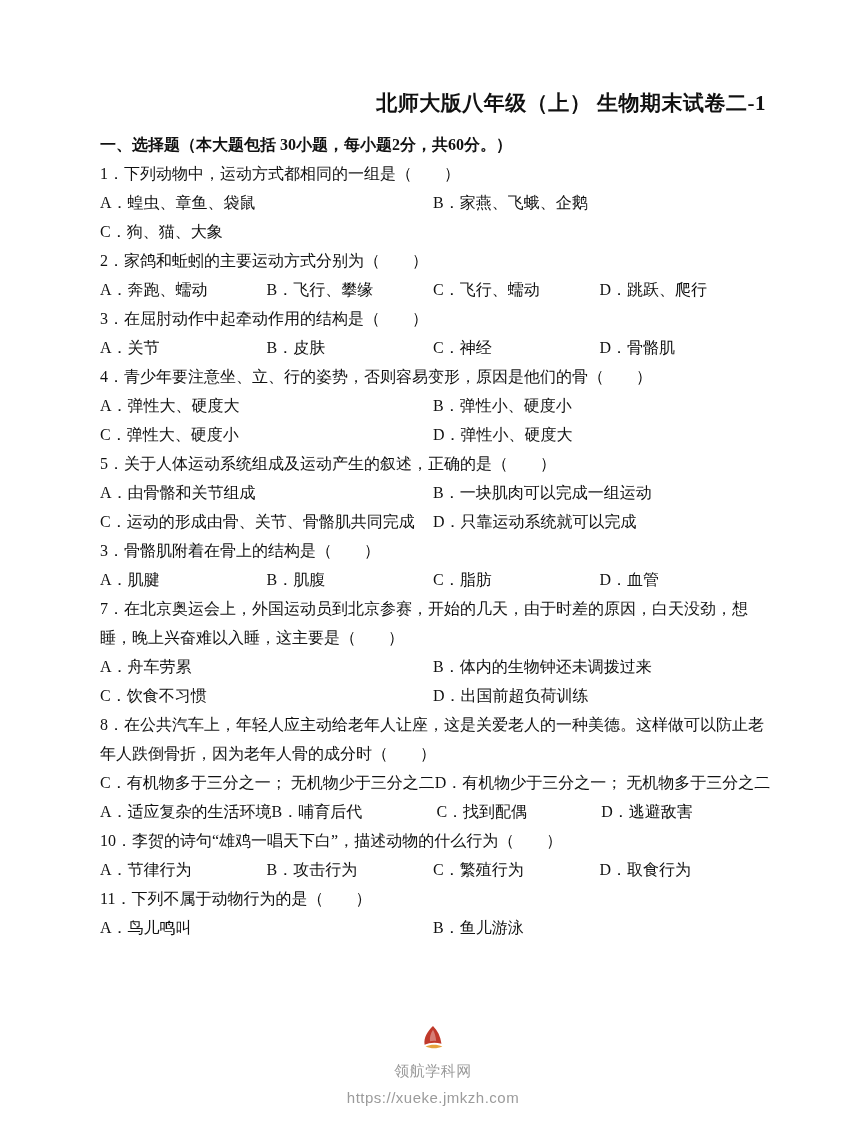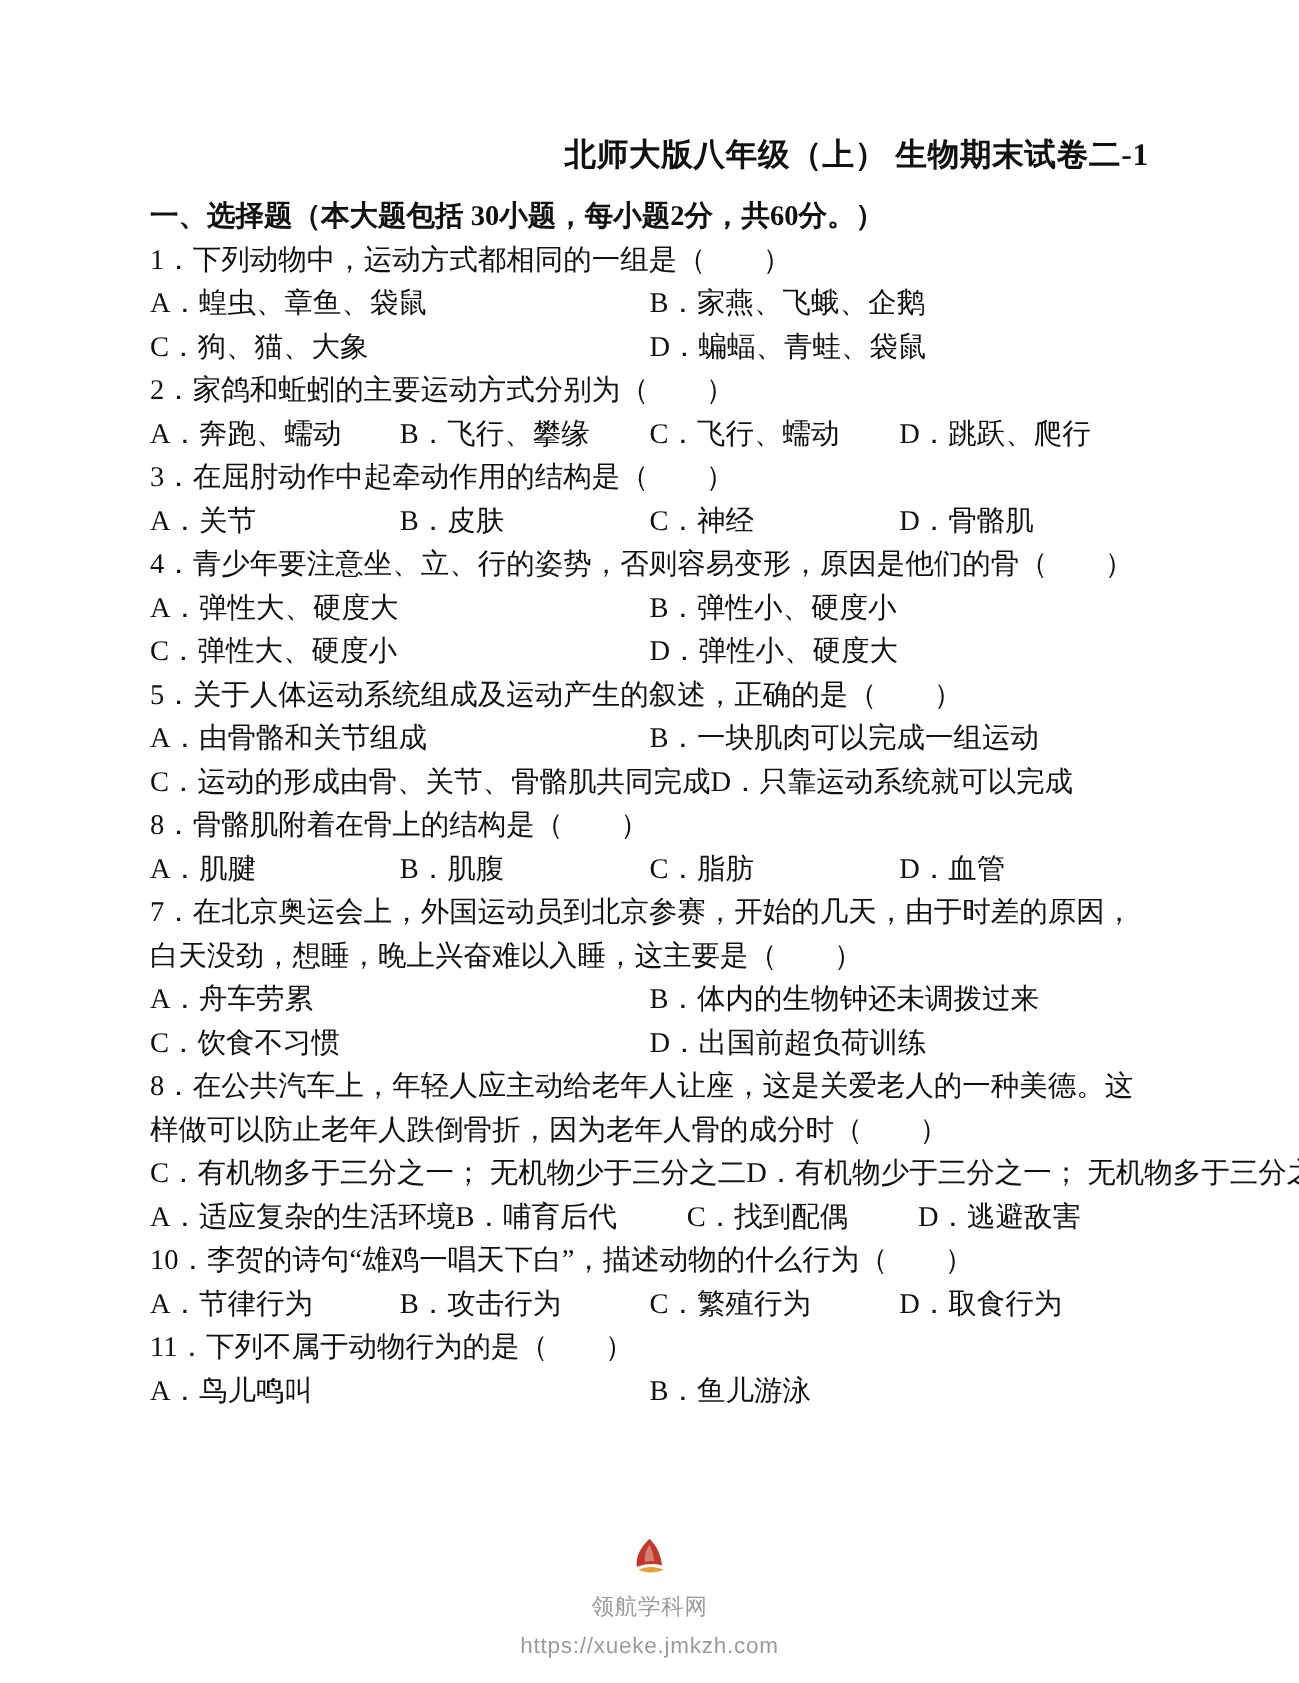--- a/index.html
+++ b/index.html
@@ -26,21 +26,21 @@
     line-height: 30px;
     margin-bottom: 12px;
     letter-spacing: 0.5px;
   }
   .section-header {
     font-weight: bold;
     font-size: 15.5px;
     line-height: 29px;
   }
   .line {
-    font-size: 19px;
+    font-size: 16px;
     line-height: 29px;
   }
   .stem {
     
   }
   .option-row {
     display: flex;
   }
   .option {
     flex: 1 1 0;
@@ -80,21 +80,20 @@
   <div class="section-header line">一、选择题（本大题包括 30小题，每小题2分，共60分。）</div>
 
   <div>
       <div class="line stem">1．下列动物中，运动方式都相同的一组是（　　）</div>
       <div class="line option-row">
         <span class="option">A．蝗虫、章鱼、袋鼠</span>
         <span class="option">B．家燕、飞蛾、企鹅</span>
       </div>
       <div class="line option-row">
         <span class="option">C．狗、猫、大象</span>
-        <span class="option">D．蝙蝠、青蛙、袋鼠</span>
       </div>
       <div class="line stem">2．家鸽和蚯蚓的主要运动方式分别为（　　）</div>
       <div class="line option-row">
         <span class="option">A．奔跑、蠕动</span>
         <span class="option">B．飞行、攀缘</span>
         <span class="option">C．飞行、蠕动</span>
         <span class="option">D．跳跃、爬行</span>
       </div>
       <div class="line stem">3．在屈肘动作中起牵动作用的结构是（　　）</div>
       <div class="line option-row">
@@ -114,21 +113,21 @@
       </div>
       <div class="line stem">5．关于人体运动系统组成及运动产生的叙述，正确的是（　　）</div>
       <div class="line option-row">
         <span class="option">A．由骨骼和关节组成</span>
         <span class="option">B．一块肌肉可以完成一组运动</span>
       </div>
       <div class="line option-row">
         <span class="option">C．运动的形成由骨、关节、骨骼肌共同完成</span>
         <span class="option">D．只靠运动系统就可以完成</span>
       </div>
-      <div class="line stem">8．骨骼肌附着在骨上的结构是（　　）</div>
+      <div class="line stem">3．骨骼肌附着在骨上的结构是（　　）</div>
       <div class="line option-row">
         <span class="option">A．肌腱</span>
         <span class="option">B．肌腹</span>
         <span class="option">C．脂肪</span>
         <span class="option">D．血管</span>
       </div>
       <div class="line stem">7．在北京奥运会上，外国运动员到北京参赛，开始的几天，由于时差的原因，白天没劲，想睡，晚上兴奋难以入睡，这主要是（　　）</div>
       <div class="line option-row">
         <span class="option">A．舟车劳累</span>
         <span class="option">B．体内的生物钟还未调拨过来</span>

